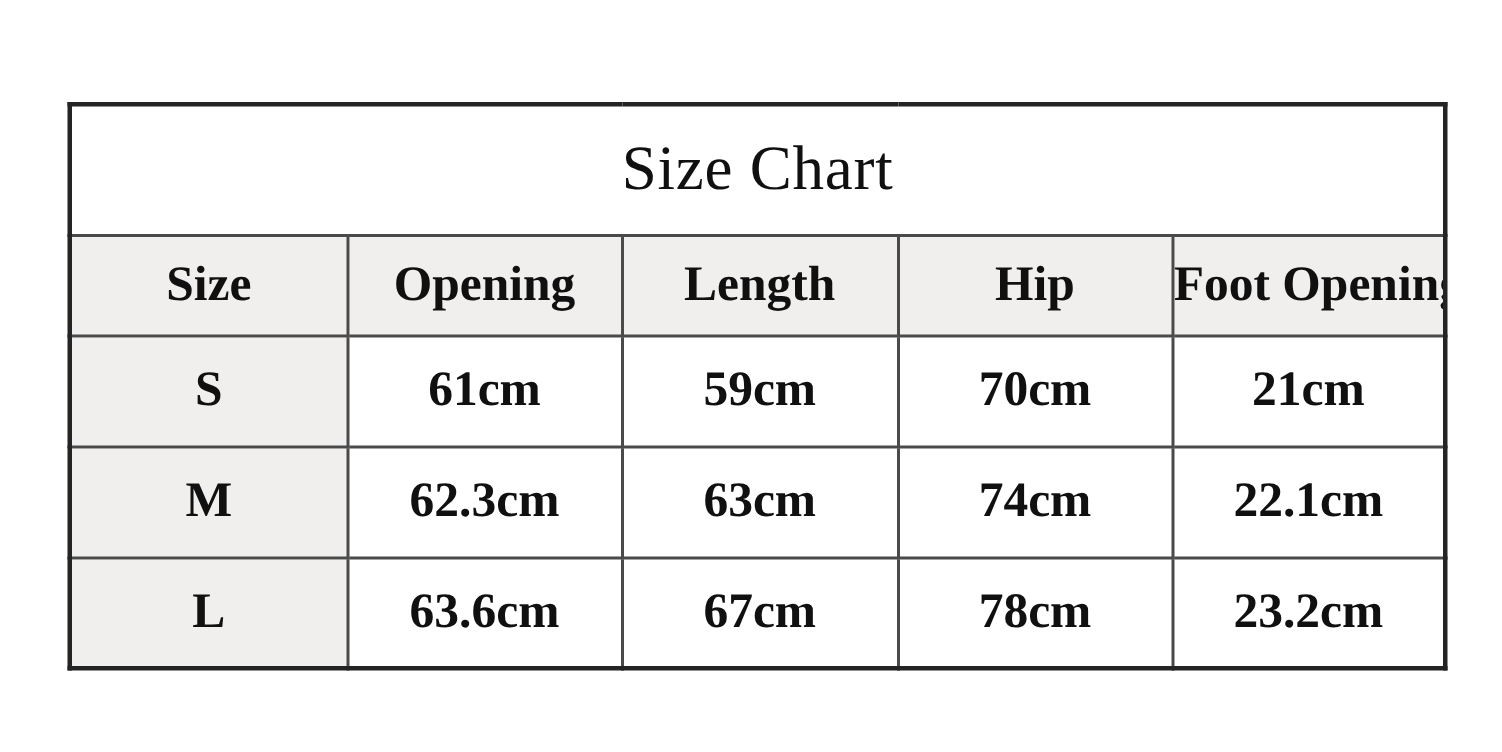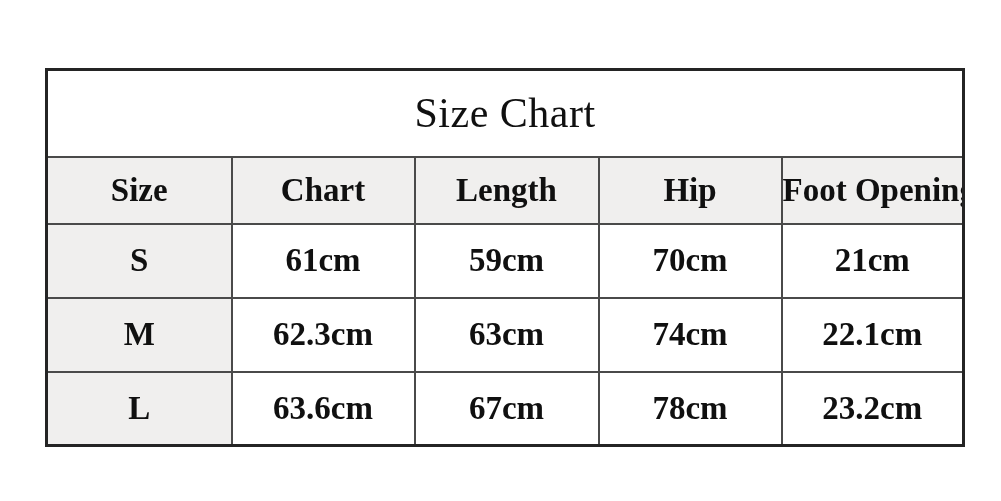--- a/index.html
+++ b/index.html
@@ -75,21 +75,21 @@
       <col style="width:184px">
       <col style="width:183px">
       <col style="width:182px">
     </colgroup>
     <tbody>
       <tr class="title-row">
         <td class="title-cell" colspan="5">Size Chart</td>
       </tr>
       <tr class="header-row">
         <th>Size</th>
-        <th>Chart</th>
+        <th>Opening</th>
         <th>Length</th>
         <th>Hip</th>
         <th>Foot Opening</th>
       </tr>
       <tr class="data-row">
         <td class="row-label">S</td>
         <td>61cm</td>
         <td>59cm</td>
         <td>70cm</td>
         <td>21cm</td>

